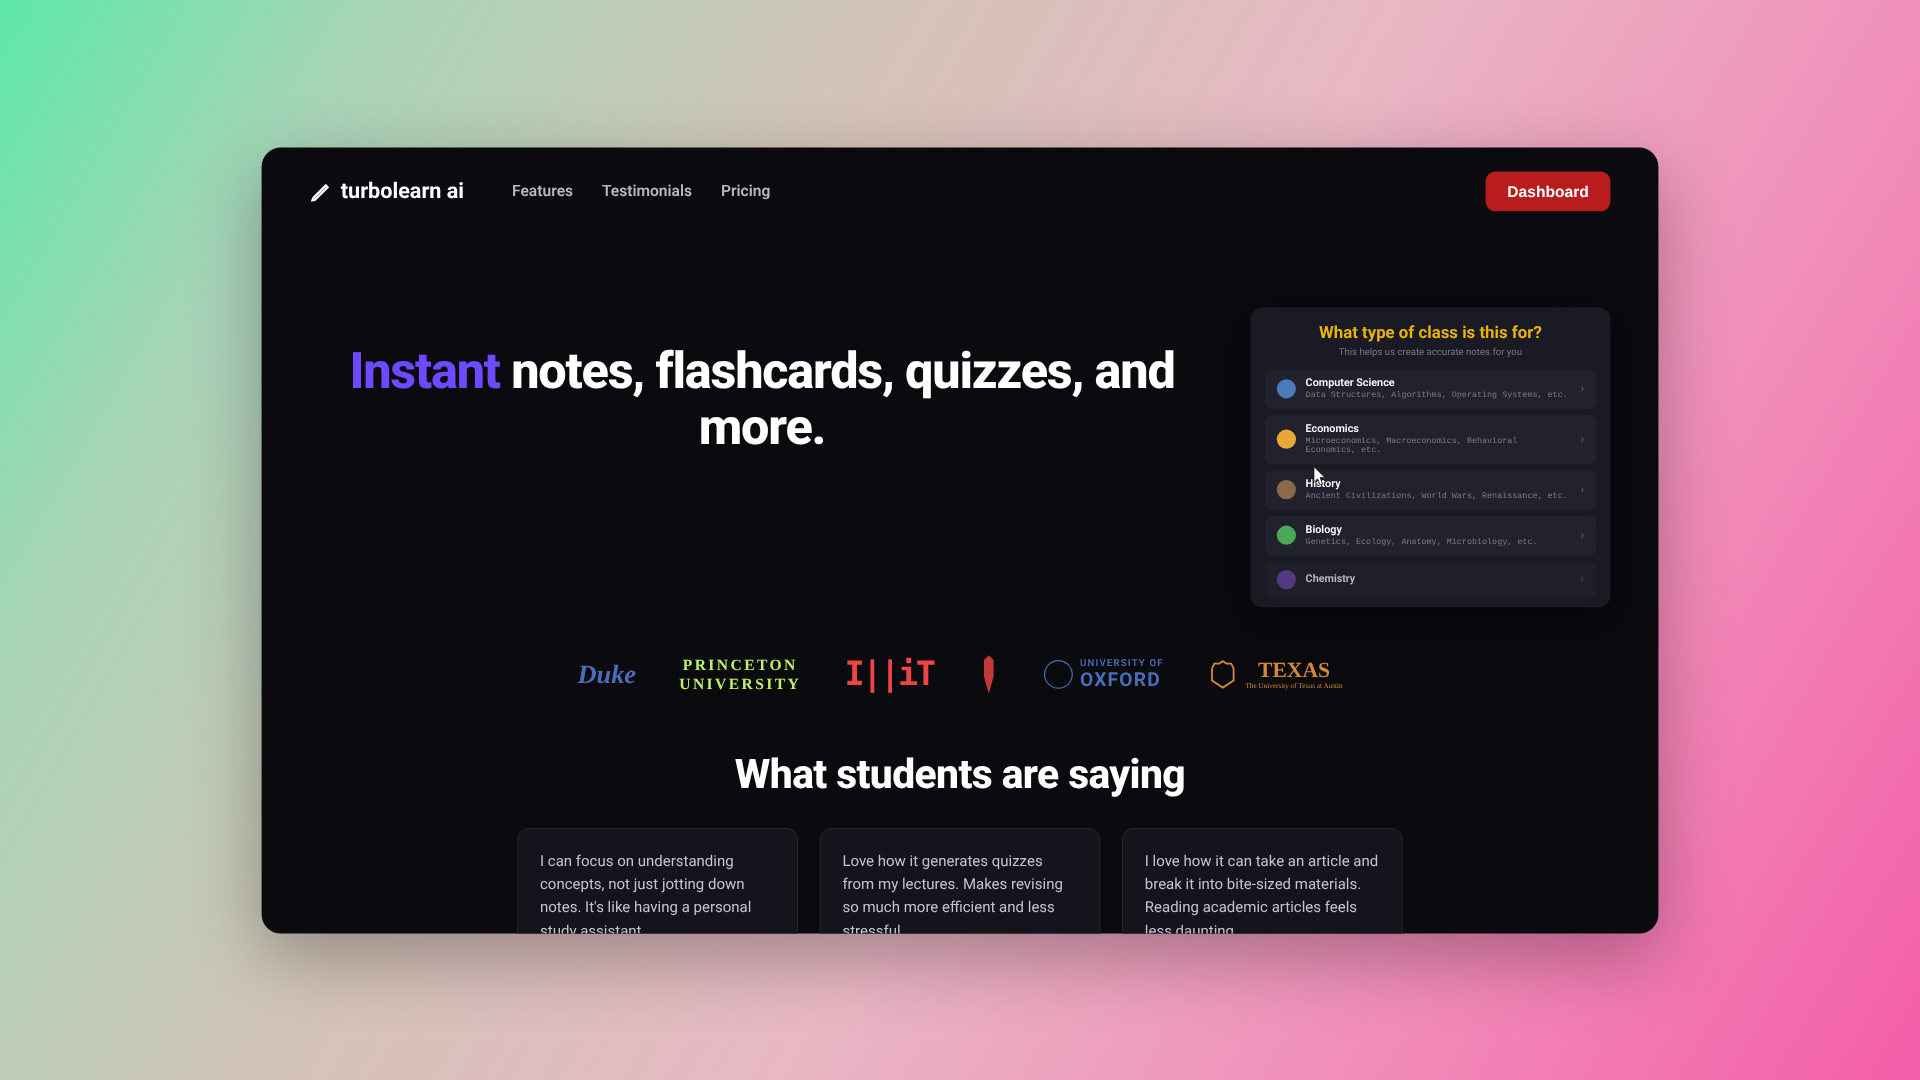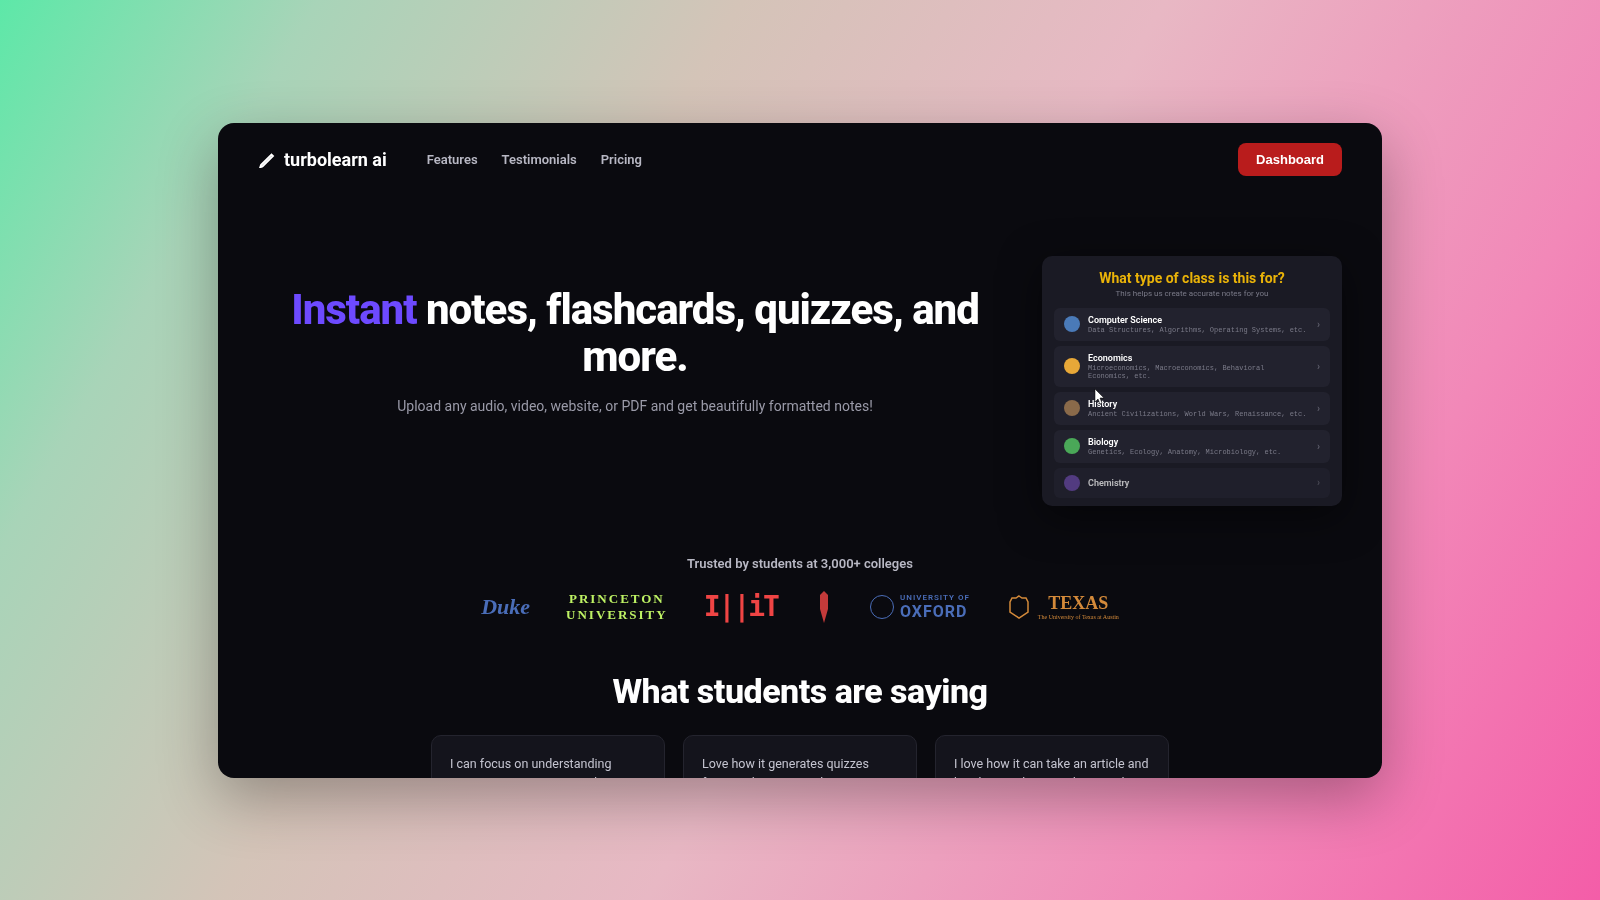--- a/index.html
+++ b/index.html
@@ -230,21 +230,20 @@
     </div>
     <div class="spacer"></div>
     <button class="dashboard-btn">Dashboard</button>
   </nav>
 
   <div class="hero">
     <div class="hero-left">
       <h1 class="headline">
         <span class="accent">Instant</span><span> notes, flashcards, quizzes, and more.</span>
       </h1>
-      <p class="subhead">Upload any audio, video, website, or PDF and get beautifully formatted notes!</p>
     </div>
     <div class="hero-right">
       <div class="class-modal">
         <div class="modal-title">What type of class is this for?</div>
         <div class="modal-sub">This helps us create accurate notes for you</div>
         <div id="class-items">
             <div class="class-item">
               <span class="class-icon" style="background:#4a7ab8"></span>
               <div class="class-text">
                 <div class="class-name">Computer Science</div>
@@ -286,21 +285,20 @@
           </div>
         <span class="cursor-icon">
           <svg width="14" height="18" viewBox="0 0 14 18">
               <path d="M1 1 L1 14 L4 11 L6 16 L8 15 L6 10 L10 10 Z" fill="#fff" stroke="#000" stroke-width="0.5"></path>
             </svg>
         </span>
       </div>
     </div>
   </div>
 
-  <div class="trusted">Trusted by students at 3,000+ colleges</div>
 
   <div class="logos">
     <div class="uni-logo duke">
         <span>Duke</span>
       </div>
     <div class="uni-logo princeton">
       <div><span>PRINCETON</span><br><span>UNIVERSITY</span></div>
     </div>
     <div class="uni-logo mit">I||iT</div>
     <div class="uni-logo stanford">

